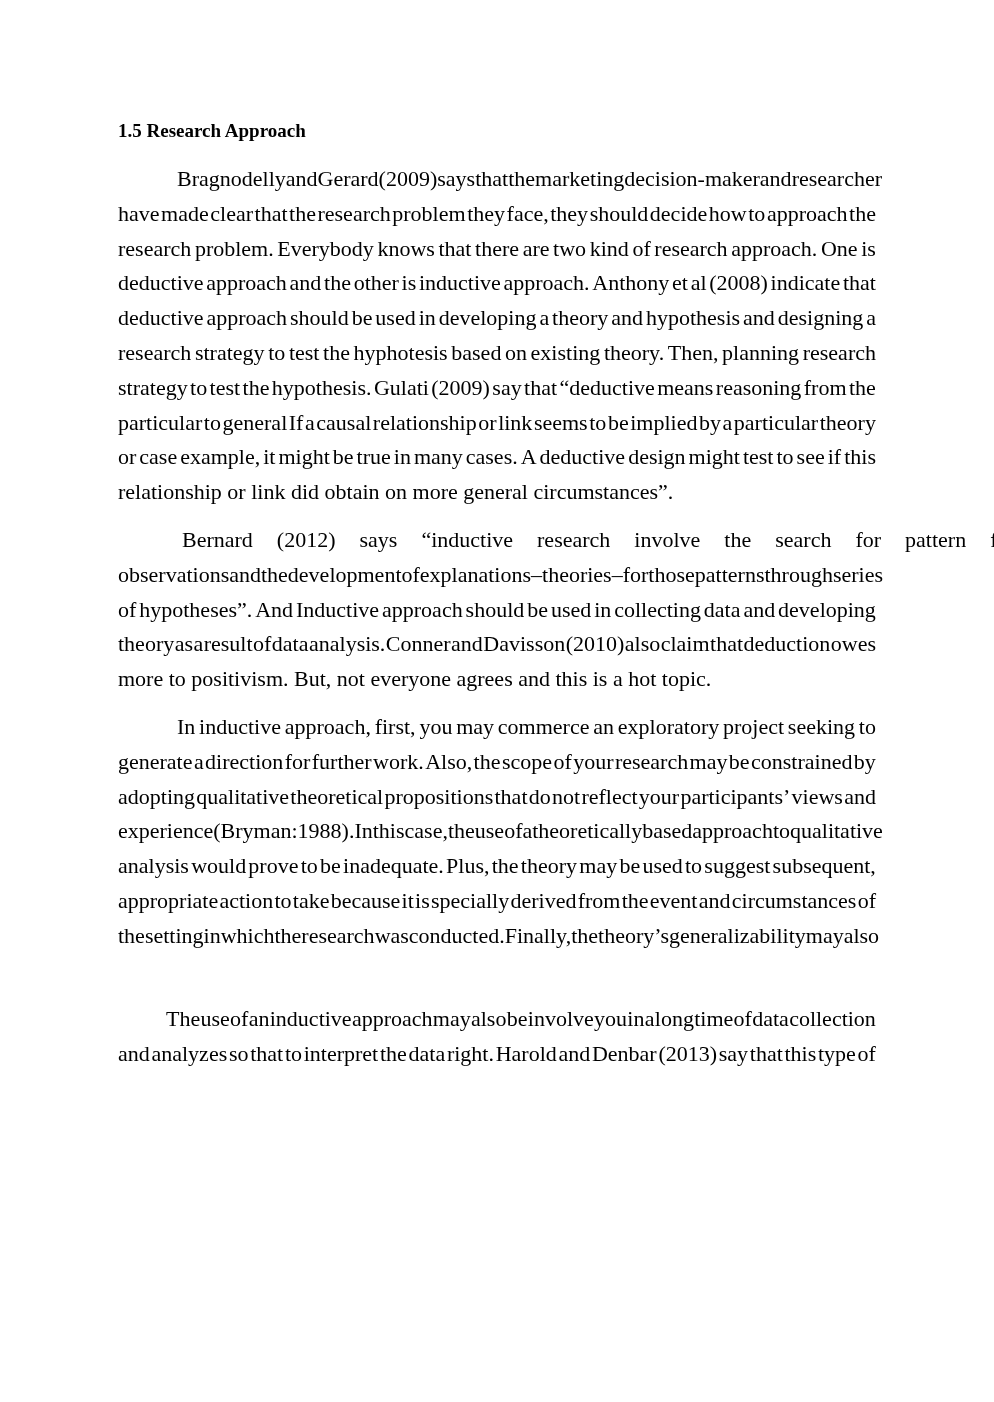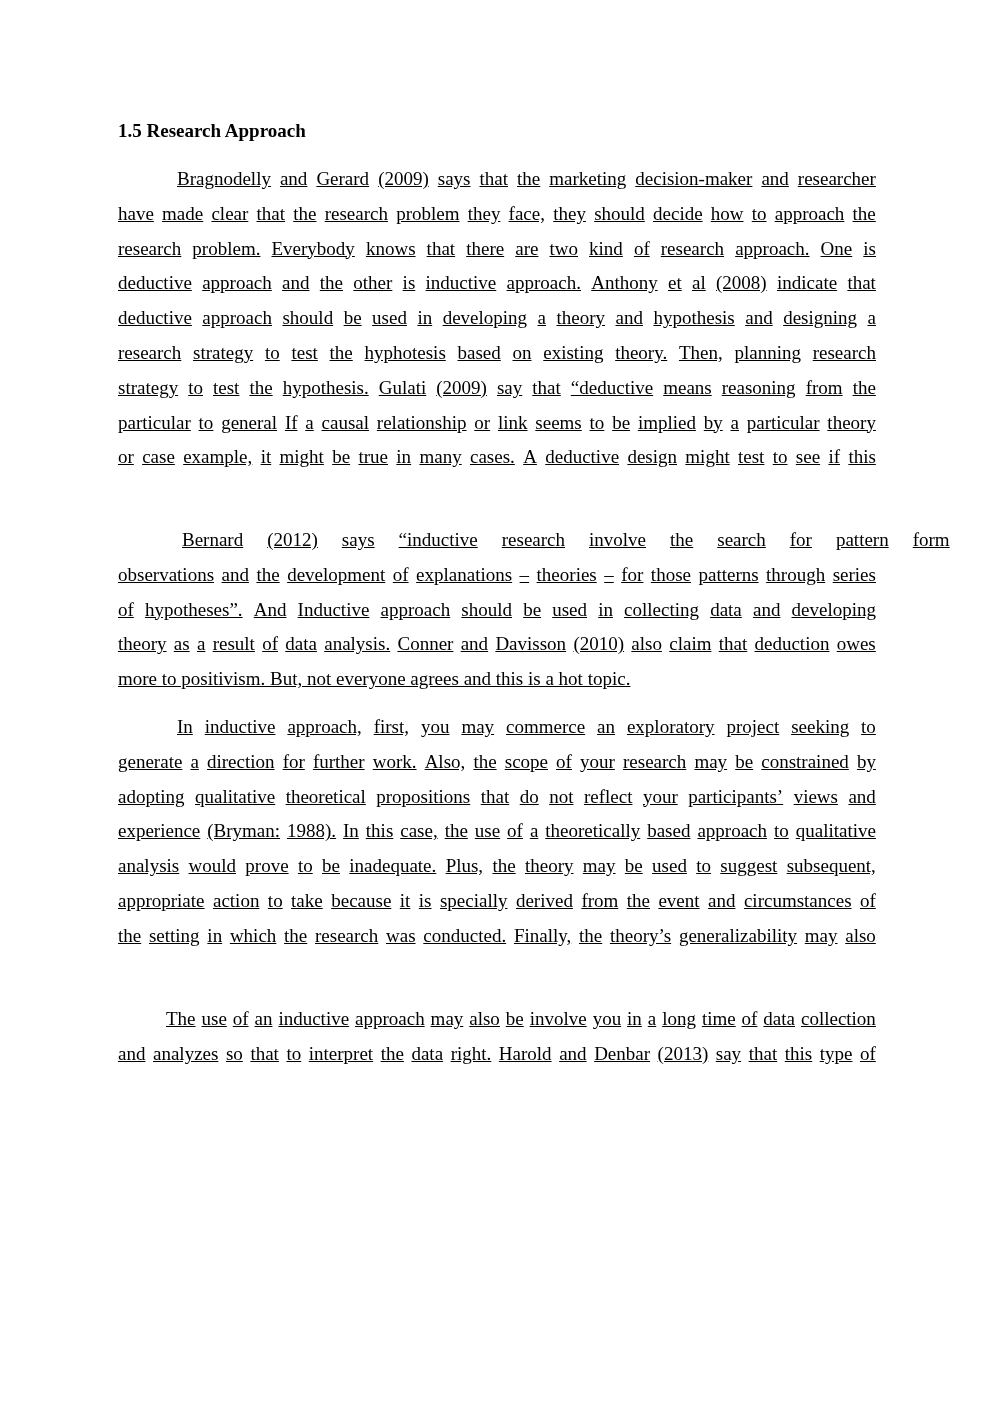--- a/index.html
+++ b/index.html
@@ -32,22 +32,21 @@
       font-weight: bold;
       line-height: 24px;
       white-space: nowrap;
       margin: 0;
     }
     .para {
       position: absolute;
       left: 118px;
       width: 758px;
       margin: 0;
-      font-size: 19px;
-      text-decoration: underline;
+      font-size: 22px;
     }
     
     .jline {
       display: flex;
       justify-content: space-between;
       height: 34.8px;
       line-height: 24px;
       white-space: pre;
     }
     .jline.last {
@@ -68,20 +67,21 @@
   <div class="para" style="top:167px;">
       <div class="jline" style="padding-left: 59px;"><span class="w">Bragnodelly</span><span class="w">and</span><span class="w">Gerard</span><span class="w">(2009)</span><span class="w">says</span><span class="w">that</span><span class="w">the</span><span class="w">marketing</span><span class="w">decision-maker</span><span class="w">and</span><span class="w">researcher</span></div>
       <div class="jline"><span class="w">have</span><span class="w">made</span><span class="w">clear</span><span class="w">that</span><span class="w">the</span><span class="w">research</span><span class="w">problem</span><span class="w">they</span><span class="w">face,</span><span class="w">they</span><span class="w">should</span><span class="w">decide</span><span class="w">how</span><span class="w">to</span><span class="w">approach</span><span class="w">the</span></div>
       <div class="jline"><span class="w">research</span><span class="w">problem.</span><span class="w">Everybody</span><span class="w">knows</span><span class="w">that</span><span class="w">there</span><span class="w">are</span><span class="w">two</span><span class="w">kind</span><span class="w">of</span><span class="w">research</span><span class="w">approach.</span><span class="w">One</span><span class="w">is</span></div>
       <div class="jline"><span class="w">deductive</span><span class="w">approach</span><span class="w">and</span><span class="w">the</span><span class="w">other</span><span class="w">is</span><span class="w">inductive</span><span class="w">approach.</span><span class="w">Anthony</span><span class="w">et</span><span class="w">al</span><span class="w">(2008)</span><span class="w">indicate</span><span class="w">that</span></div>
       <div class="jline"><span class="w">deductive</span><span class="w">approach</span><span class="w">should</span><span class="w">be</span><span class="w">used</span><span class="w">in</span><span class="w">developing</span><span class="w">a</span><span class="w">theory</span><span class="w">and</span><span class="w">hypothesis</span><span class="w">and</span><span class="w">designing</span><span class="w">a</span></div>
       <div class="jline"><span class="w">research</span><span class="w">strategy</span><span class="w">to</span><span class="w">test</span><span class="w">the</span><span class="w">hyphotesis</span><span class="w">based</span><span class="w">on</span><span class="w">existing</span><span class="w">theory.</span><span class="w">Then,</span><span class="w">planning</span><span class="w">research</span></div>
       <div class="jline"><span class="w">strategy</span><span class="w">to</span><span class="w">test</span><span class="w">the</span><span class="w">hypothesis.</span><span class="w">Gulati</span><span class="w">(2009)</span><span class="w">say</span><span class="w">that</span><span class="w">“deductive</span><span class="w">means</span><span class="w">reasoning</span><span class="w">from</span><span class="w">the</span></div>
       <div class="jline"><span class="w">particular</span><span class="w">to</span><span class="w">general</span><span class="w">If</span><span class="w">a</span><span class="w">causal</span><span class="w">relationship</span><span class="w">or</span><span class="w">link</span><span class="w">seems</span><span class="w">to</span><span class="w">be</span><span class="w">implied</span><span class="w">by</span><span class="w">a</span><span class="w">particular</span><span class="w">theory</span></div>
       <div class="jline"><span class="w">or</span><span class="w">case</span><span class="w">example,</span><span class="w">it</span><span class="w">might</span><span class="w">be</span><span class="w">true</span><span class="w">in</span><span class="w">many</span><span class="w">cases.</span><span class="w">A</span><span class="w">deductive</span><span class="w">design</span><span class="w">might</span><span class="w">test</span><span class="w">to</span><span class="w">see</span><span class="w">if</span><span class="w">this</span></div>
+      <div class="jline last">relationship or link did obtain on more general circumstances”.</div>
     </div>
   <div class="para" style="top:528px;">
       <div class="jline" style="padding-left: 64px; gap: 24px;"><span class="w">Bernard</span><span class="w">(2012)</span><span class="w">says</span><span class="w">“inductive</span><span class="w">research</span><span class="w">involve</span><span class="w">the</span><span class="w">search</span><span class="w">for</span><span class="w">pattern</span><span class="w">form</span></div>
       <div class="jline"><span class="w">observations</span><span class="w">and</span><span class="w">the</span><span class="w">development</span><span class="w">of</span><span class="w">explanations</span><span class="w">–</span><span class="w">theories</span><span class="w">–</span><span class="w">for</span><span class="w">those</span><span class="w">patterns</span><span class="w">through</span><span class="w">series</span></div>
       <div class="jline"><span class="w">of</span><span class="w">hypotheses”.</span><span class="w">And</span><span class="w">Inductive</span><span class="w">approach</span><span class="w">should</span><span class="w">be</span><span class="w">used</span><span class="w">in</span><span class="w">collecting</span><span class="w">data</span><span class="w">and</span><span class="w">developing</span></div>
       <div class="jline"><span class="w">theory</span><span class="w">as</span><span class="w">a</span><span class="w">result</span><span class="w">of</span><span class="w">data</span><span class="w">analysis.</span><span class="w">Conner</span><span class="w">and</span><span class="w">Davisson</span><span class="w">(2010)</span><span class="w">also</span><span class="w">claim</span><span class="w">that</span><span class="w">deduction</span><span class="w">owes</span></div>
       <div class="jline last">more to positivism. But, not everyone agrees and this is a hot topic.</div>
     </div>
   <div class="para" style="top:715px;">
       <div class="jline" style="padding-left: 59px;"><span class="w">In</span><span class="w">inductive</span><span class="w">approach,</span><span class="w">first,</span><span class="w">you</span><span class="w">may</span><span class="w">commerce</span><span class="w">an</span><span class="w">exploratory</span><span class="w">project</span><span class="w">seeking</span><span class="w">to</span></div>

